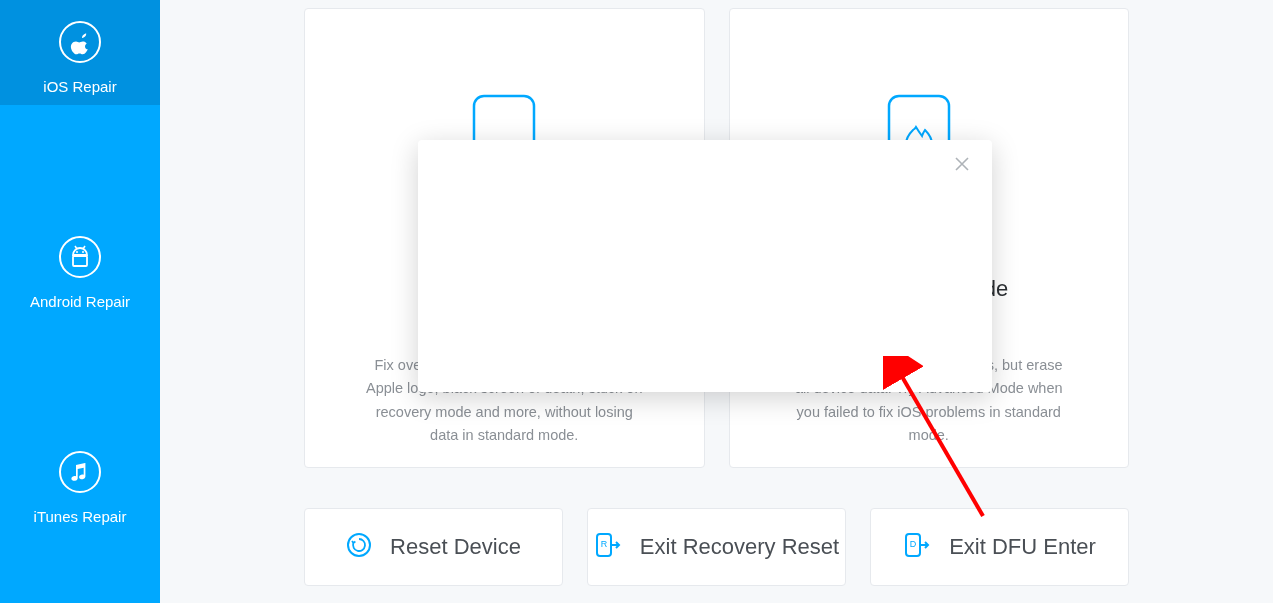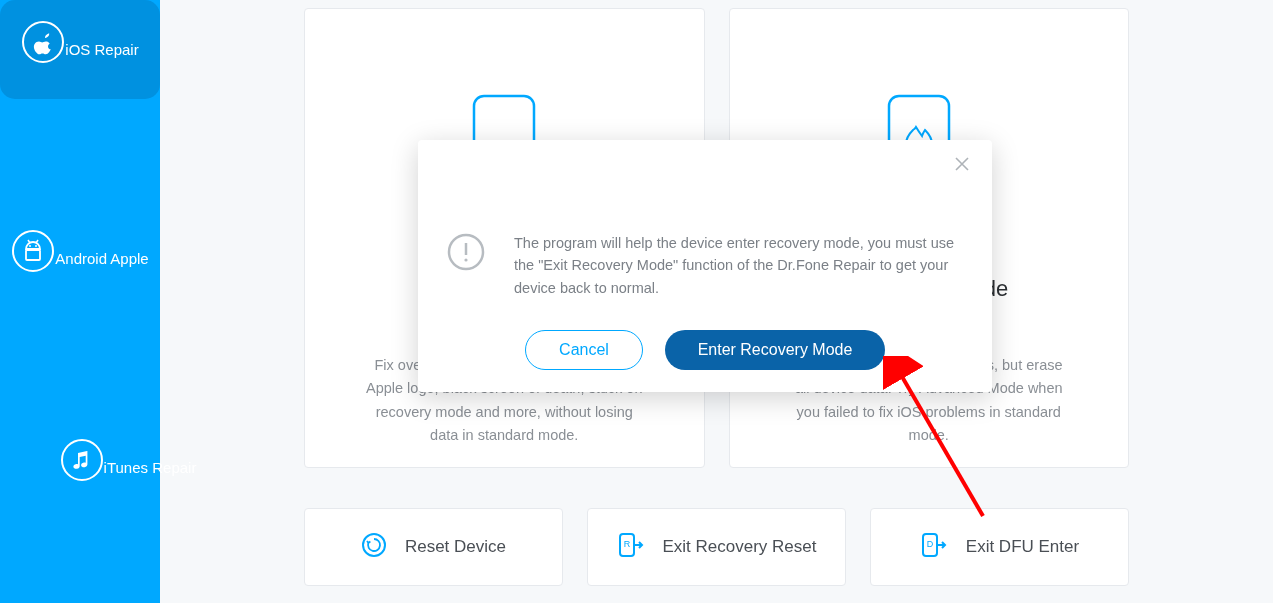--- a/index.html
+++ b/index.html
@@ -13,31 +13,31 @@
   }
   .sidebar {
     position: absolute;
     left: 0; top: 0;
     width: 160px; height: 603px;
     background: #00a8ff;
   }
   .sidebar-item {
     width: 100%;
     display: flex;
+    flex-direction: column;
     align-items: center;
     justify-content: center;
     color: #fff;
     cursor: pointer;
-    padding: 20px 0 21px;
-    border-radius: 15px;
+    padding: 20px 0 10px;
   }
   .sidebar-item.active { background: #0091e0; }
   .sidebar-item:nth-child(1){ margin-top: 0; }
   .sidebar-item:nth-child(2){ margin-top: 110px; }
-  .sidebar-item:nth-child(3){ margin-top: 110px; margin-left: 48px; }
+  .sidebar-item:nth-child(3){ margin-top: 110px; }
   .sidebar-item .icon { margin-bottom: 10px; }
   .sidebar-item .label { font-size: 15px; font-weight: 400; }
 
   .main {
     position: absolute;
     left: 160px; top: 0;
     width: 1113px; height: 603px;
   }
 
   .cards-row {
@@ -73,21 +73,21 @@
     border: 1px solid #e6e9ed;
     border-radius: 4px;
     flex: 1;
     height: 78px;
     display: flex;
     align-items: center;
     justify-content: center;
     gap: 18px;
     cursor: pointer;
   }
-  .small-card .sc-label { font-size: 17px; color: #4a4f55; }
+  .small-card .sc-label { font-size: 22px; color: #4a4f55; }
 
   
   .modal {
     position: absolute;
     left: 418px; top: 140px;
     width: 574px; height: 252px;
     background: #fff;
     border-radius: 4px;
     box-shadow: 0 6px 28px rgba(0,0,0,0.18);
     z-index: 50;
@@ -165,21 +165,21 @@
       <svg width="44" height="44" viewBox="0 0 44 44" fill="none">
         <circle cx="22" cy="22" r="20" stroke="#fff" stroke-width="2"></circle>
         <path d="M15 20c0-3.9 3.1-7 7-7s7 3.1 7 7H15z" stroke="#fff" stroke-width="1.8" fill="none"></path>
         <circle cx="19" cy="17" r="1" fill="#fff"></circle>
           <circle cx="25" cy="17" r="1" fill="#fff"></circle>
         <line x1="17" y1="11" x2="19" y2="14" stroke="#fff" stroke-width="1.5"></line>
         <line x1="27" y1="11" x2="25" y2="14" stroke="#fff" stroke-width="1.5"></line>
         <rect x="15" y="21" width="14" height="10" rx="1" stroke="#fff" stroke-width="1.8" fill="none"></rect>
       </svg>
     </span>
-    <span class="label">Android Apple</span>
+    <span class="label">Android Repair</span>
   </div>
 
   <div class="sidebar-item">
     <span class="icon">
       <svg width="44" height="44" viewBox="0 0 44 44" fill="none">
         <circle cx="22" cy="22" r="20" stroke="#fff" stroke-width="2"></circle>
         <path d="M27 13l-9 2v11.3c-.5-.2-1.1-.3-1.8-.2-1.8.3-3 1.6-2.8 2.9.2 1.3 1.8 2.1 3.6 1.8 1.6-.3 2.7-1.4 2.7-2.6V19l6-1.3v7c-.5-.2-1.1-.3-1.8-.2-1.8.3-3 1.6-2.8 2.9.2 1.3 1.8 2.1 3.6 1.8 1.6-.3 2.7-1.4 2.7-2.6V13z" fill="#fff"></path>
       </svg>
     </span>
     <span class="label">iTunes Repair</span>
@@ -255,34 +255,20 @@
     </div>
   </div>
 </div>
 
 <div class="modal">
   <div class="close">
     <svg width="20" height="20" viewBox="0 0 20 20">
         <path d="M4 4l12 12M16 4L4 16" stroke="#aeb3b8" stroke-width="1.6"></path>
       </svg>
   </div>
-  <div class="modal-body">
-    <div class="warn-icon">
-      <svg width="40" height="40" viewBox="0 0 40 40">
-        <circle cx="20" cy="20" r="17" stroke="#b7bcc1" stroke-width="2.5" fill="none"></circle>
-        <line x1="20" y1="11" x2="20" y2="23" stroke="#b7bcc1" stroke-width="2.5"></line>
-        <circle cx="20" cy="28" r="1.6" fill="#b7bcc1"></circle>
-      </svg>
-    </div>
-    <div class="text">The program will help the device enter recovery mode, you  must use the "Exit Recovery Mode" function of the Dr.Fone Repair to get your device back to normal.</div>
-  </div>
-  <div class="modal-actions">
-    <button class="btn btn-cancel">Cancel</button>
-    <button class="btn btn-primary">Enter Recovery Mode</button>
-  </div>
 </div>
 
 <div class="arrow">
   <svg width="120" height="170" viewBox="0 0 120 170">
     <defs>
       <marker id="ah" markerWidth="12" markerHeight="12" refX="3" refY="6" orient="auto">
         <path d="M0 0L12 6L0 12z" fill="#ff0000"></path>
       </marker>
     </defs>
     <line x1="100" y1="160" x2="14" y2="12" stroke="#ff0000" stroke-width="4" marker-end="url(#ah)"></line>

